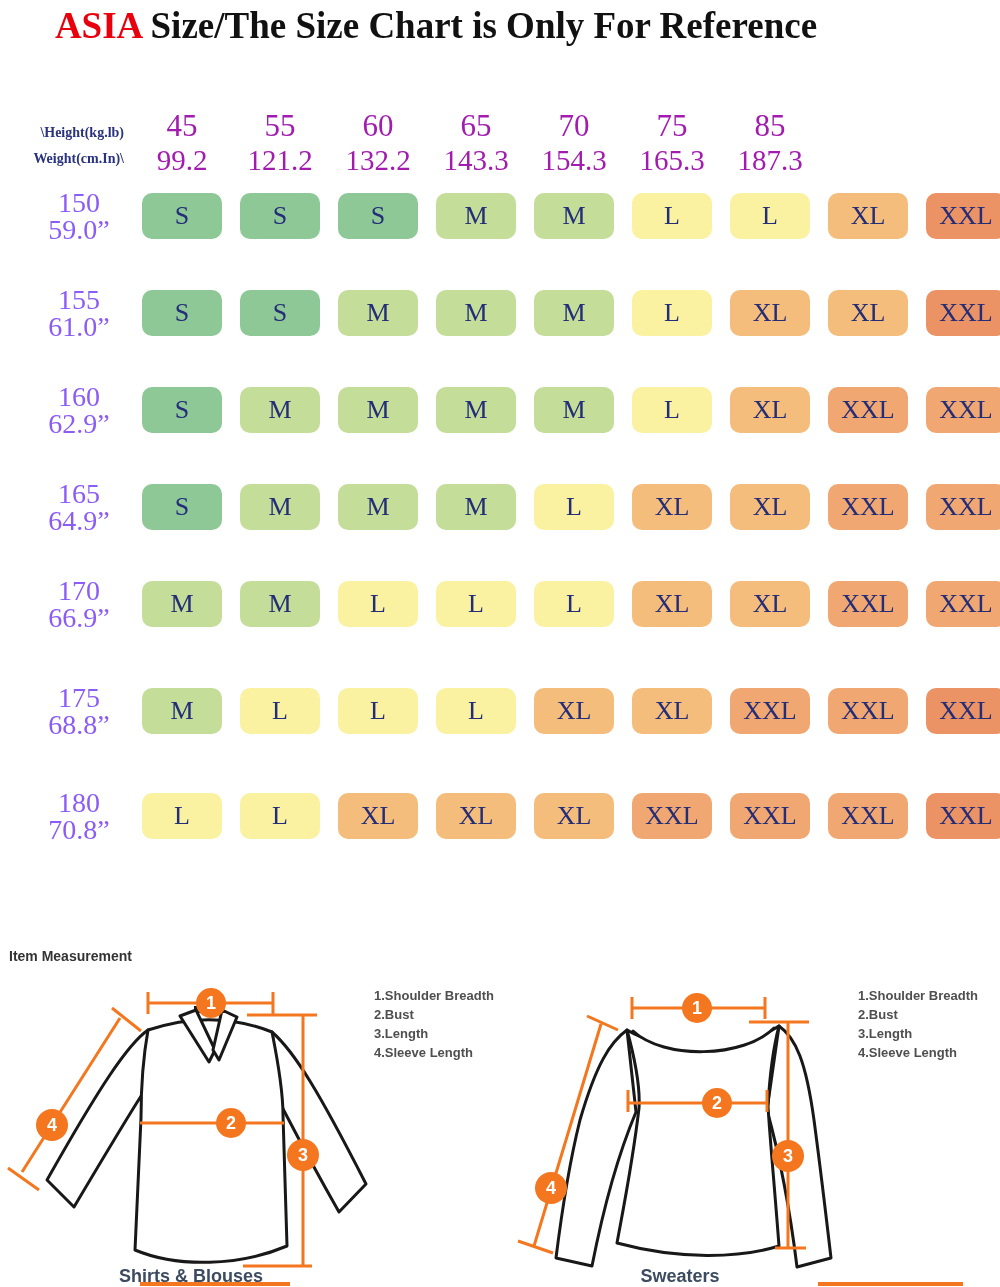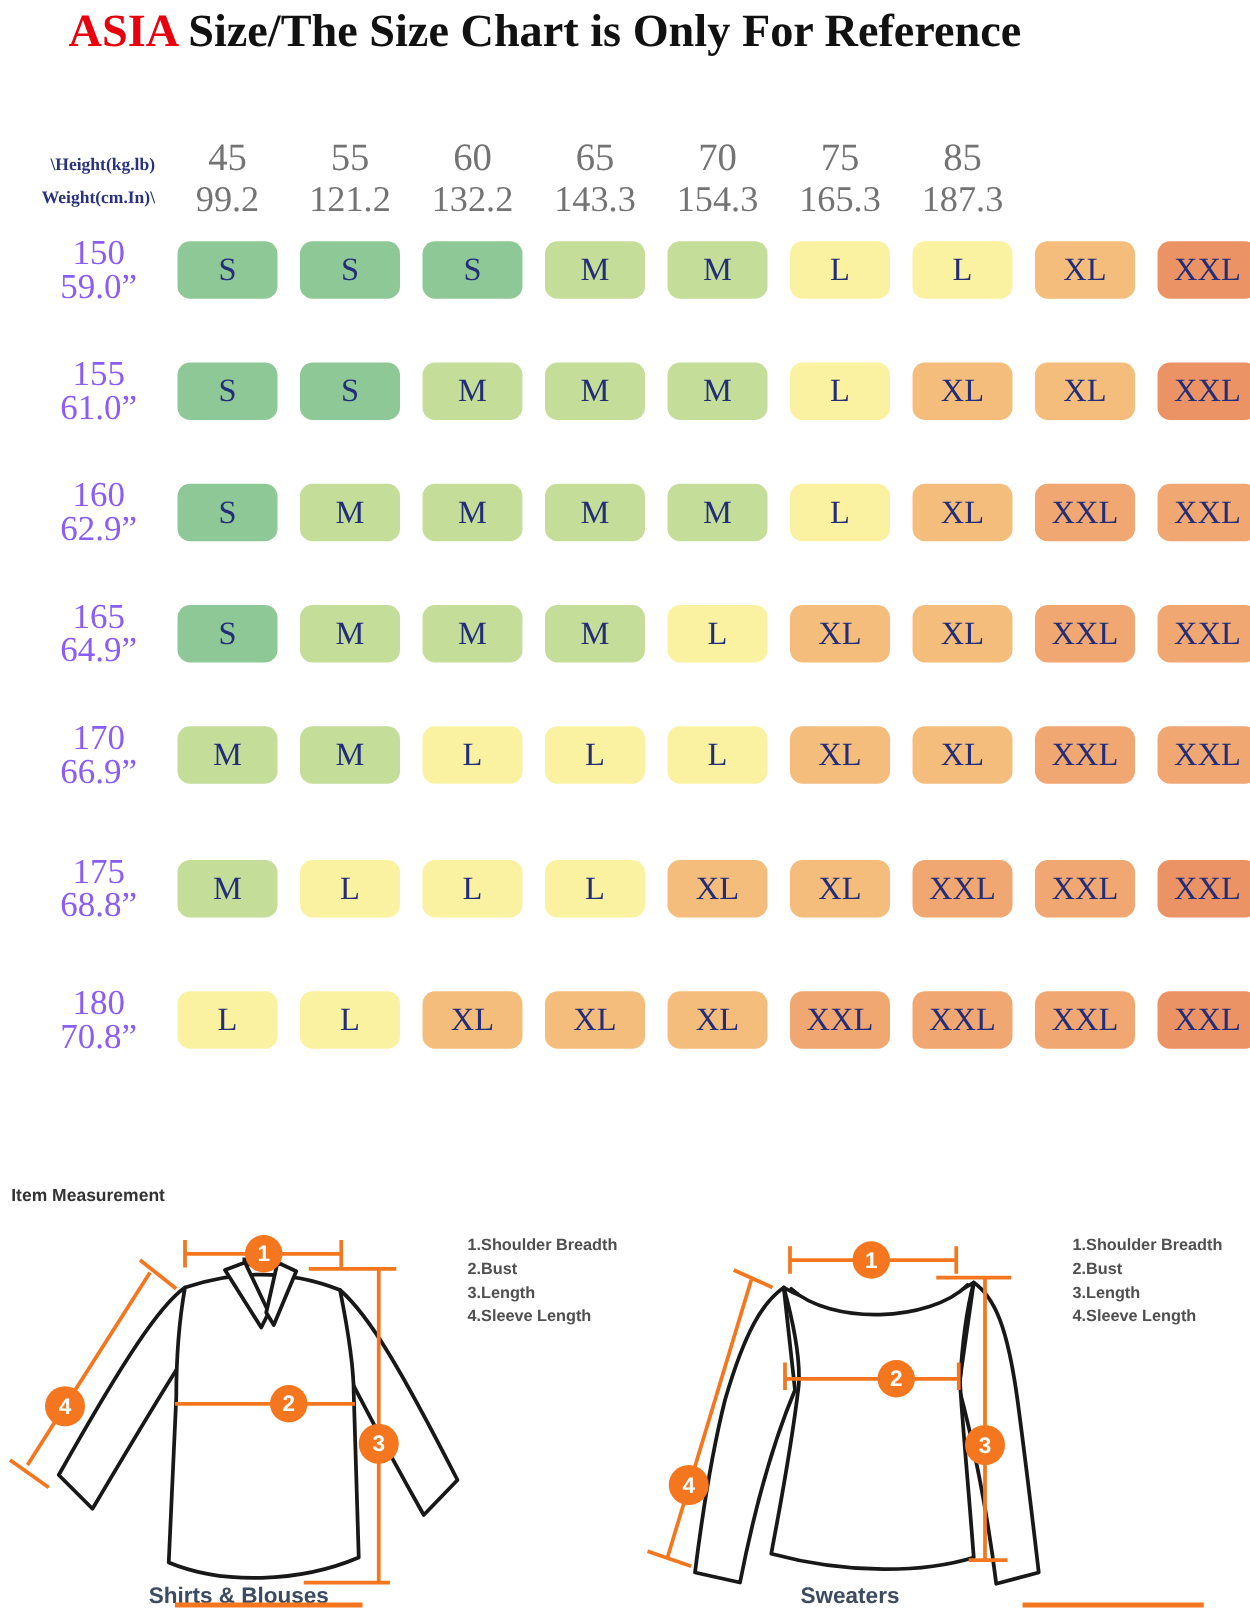--- a/index.html
+++ b/index.html
@@ -10,21 +10,21 @@
   .title { position:absolute; top:4px; left:0; width:872px; text-align:center;
            font-family:"Liberation Serif", serif; font-weight:700; font-size:37px; color:#111; }
   .title .hl { color:#e8000d; }
 
   
   .size-table { position:absolute; top:108px; left:20px; width:996px; }
   .grid-row { display:grid; grid-template-columns:104px repeat(9,80px); column-gap:18px; align-items:center; }
   .thead { margin-bottom:12px; align-items:start; }
   .corner { font-family:"Liberation Serif", serif; font-weight:700; font-size:14px; line-height:26px;
             color:#28327f; text-align:right; white-space:nowrap; padding-top:12px; }
-  .col-head { text-align:center; color:#737373; font-family:"Liberation Serif", serif; }
+  .col-head { text-align:center; color:#a21caf; font-family:"Liberation Serif", serif; }
   .col-head .kg { font-size:31px; line-height:36px; }
   .col-head .lb { font-size:29px; line-height:33px; }
   .trow { height:46px; margin-bottom:51px; }
   .trow:nth-of-type(5) { margin-bottom:61px; }
   .trow:nth-of-type(6) { margin-bottom:59px; }
   .trow:nth-of-type(7) { margin-bottom:64px; }
   .row-label { text-align:center; padding-left:14px; color:#8b5cf6;
                font-family:"Liberation Serif", serif; font-size:28px; line-height:27px; white-space:nowrap; }
   .cell { height:46px; border-radius:10px; display:flex; align-items:center; justify-content:center;
           font-family:"Liberation Serif", serif; font-size:26px; color:#232d78; }

